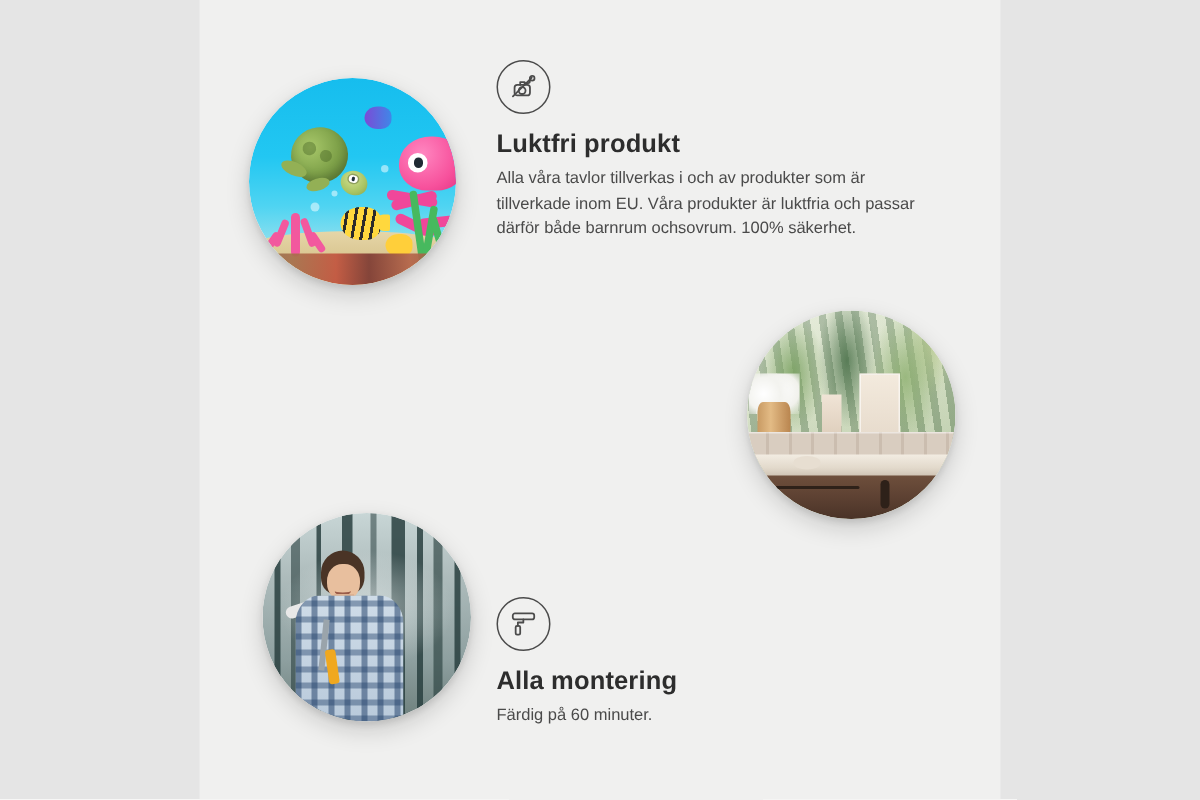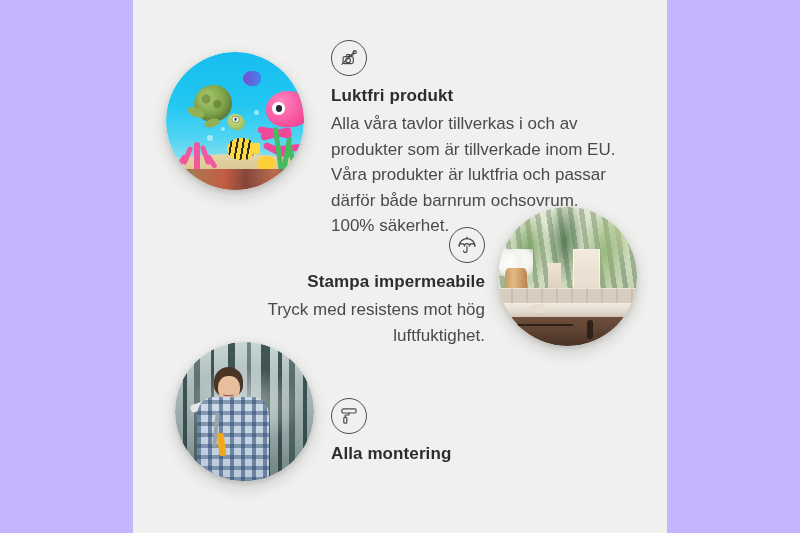--- a/index.html
+++ b/index.html
@@ -10,21 +10,21 @@
   body {
     width: 800px;
     height: 533px;
     font-family: "Liberation Sans", sans-serif;
     overflow: hidden;
   }
   .stage {
     position: relative;
     width: 800px;
     height: 533px;
-    background: #c4b5fd;
+    background: #e5e5e5;
   }
   .panel {
     position: absolute;
     left: 133px;
     top: 0;
     width: 534px;
     height: 533px;
     background: #f0f0ef;
   }
 
@@ -286,21 +286,21 @@
   .icon-circle svg { display:block; }
 
   .feat-title {
     font-size: 17px;
     font-weight: bold;
     color: #2d2d2d;
     letter-spacing: .1px;
     margin: 0;
   }
   .feat-body {
-    font-size: 17px;
+    font-size: 11px;
     line-height: 1.5;
     color: #4a4a4a;
     margin: 0;
   }
 
   
   #feature-odorless { left: 331px; top: 40px; width: 290px; text-align: left; }
   #feature-odorless .icon-circle { margin: 0 0 10px 0; }
   #feature-odorless .feat-title { margin-bottom: 5px; }
 
@@ -418,42 +418,28 @@
           <circle cx="18.3" cy="5.6" r="1.7"></circle>
           <circle cx="11" cy="14.6" r="2.5"></circle>
           <line x1="4.3" y1="18.8" x2="18" y2="5.1"></line>
         </svg>
       </div>
     </div>
     <p class="feat-title">Luktfri produkt</p>
     <p class="feat-body">Alla våra tavlor tillverkas i och av produkter som är tillverkade inom EU. Våra produkter är luktfria och passar därför både barnrum ochsovrum. 100% säkerhet.</p>
   </div>
 
-  <div class="feature" id="feature-waterproof">
-    <div class="icon-wrap">
-      <div class="icon-circle">
-        <svg width="22" height="22" viewBox="0 0 24 24" fill="none" stroke="#4b4b4b" stroke-width="1.3" stroke-linecap="round" stroke-linejoin="round">
-          <path d="M3.4 13.2c0-4.7 3.9-8.1 8.6-8.1s8.6 3.4 8.6 8.1"></path>
-          <path d="M3.4 13.2c0-1.6 1.4-2.6 2.9-2.6s2.9 1 2.9 2.6c0-1.6 1.4-2.6 2.8-2.6s2.8 1 2.8 2.6c0-1.6 1.4-2.6 2.9-2.6s2.9 1 2.9 2.6"></path>
-          <line x1="12" y1="13.2" x2="12" y2="18.4"></line>
-          <path d="M12 18.4c0 1.1-.9 1.9-1.9 1.9s-1.9-.8-1.9-1.9"></path>
-          <line x1="12" y1="5.1" x2="12" y2="3.5"></line>
-        </svg>
-      </div>
-    </div>
-    <p class="feat-title">Stampa impermeabile</p>
-    <p class="feat-body">Tryck med resistens mot hög luftfuktighet.</p>
-  </div>
 
   <div class="feature" id="feature-mounting">
     <div class="icon-wrap">
       <div class="icon-circle">
         <svg width="22" height="22" viewBox="0 0 24 24" fill="none" stroke="#4b4b4b" stroke-width="1.3" stroke-linecap="round" stroke-linejoin="round">
           <rect x="4.2" y="4.3" width="15.6" height="4.4" rx="1.6"></rect>
           <path d="M11.9 8.7v2.2h-4v2.5"></path>
           <rect x="6.3" y="13.4" width="3.3" height="6.3" rx="1"></rect>
         </svg>
       </div>
     </div>
     <p class="feat-title">Alla montering</p>
+    <p class="feat-body">Färdig på 60 minuter.</p>
   </div>
 
 </div>
 
 </body></html>

